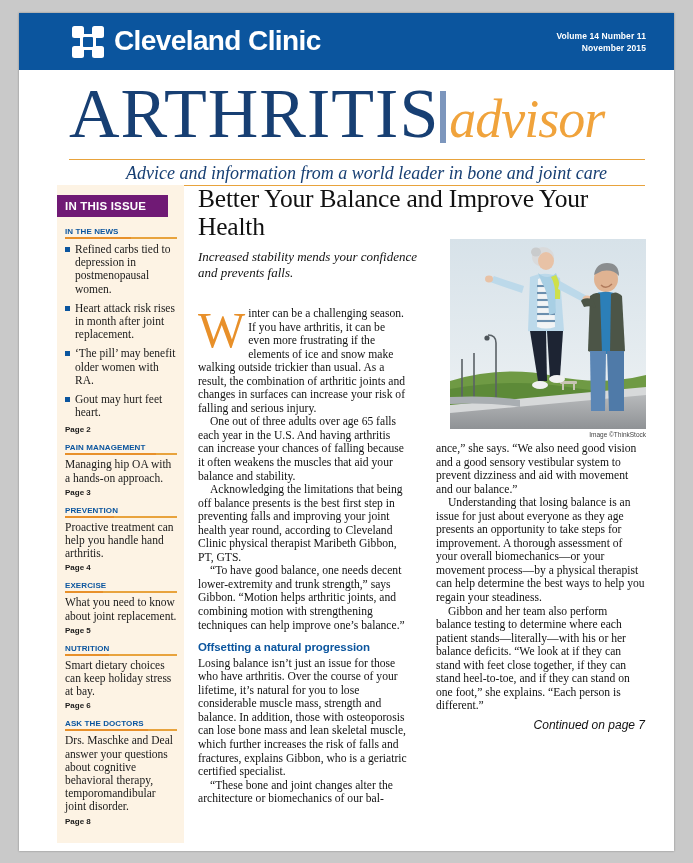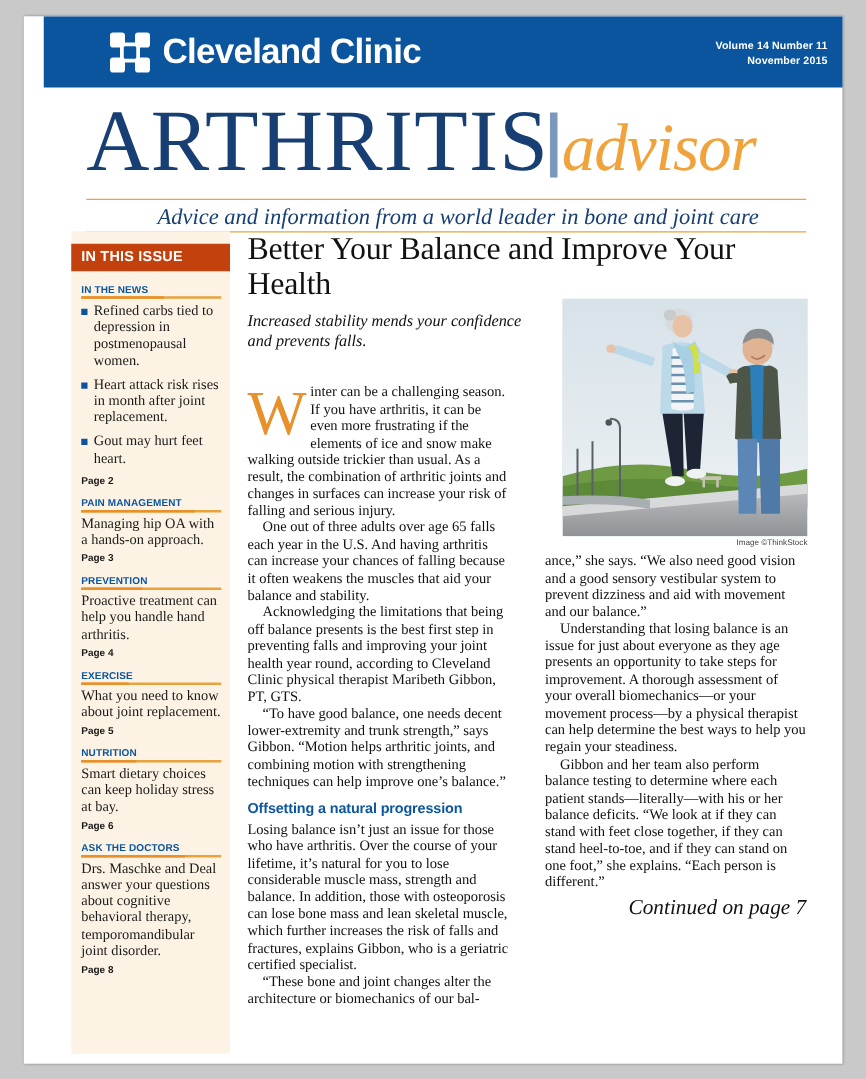--- a/index.html
+++ b/index.html
@@ -20,21 +20,21 @@
     width: 655px;
     height: 838px;
     background: #ffffff;
     box-shadow: 0 0 2px rgba(0,0,0,0.35);
     overflow: hidden;
   }
 
   
   .topbar {
     position: absolute;
-    left: 16px; top: 0;
+    left: 0; top: 0;
     width: 655px;
     height: 57px;
     background: #0b559e;
   }
   .logo-mark {
     position: absolute;
     left: 53px; top: 13px;
     width: 32px; height: 32px;
   }
   .logo-mark .sq {
@@ -135,23 +135,23 @@
   .sidebar {
     position: absolute;
     left: 38px; top: 172px;
     width: 127px;
     height: 658px;
     background: #fdf3e4;
   }
   .sb-header {
     position: absolute;
     left: 0; top: 10px;
-    width: 127px;
+    width: 111px;
     height: 22px;
-    background: #c2410c;
+    background: #701a75;
     color: #ffffff;
     font-family: "Liberation Sans", sans-serif;
     font-weight: bold;
     font-size: 11.5px;
     letter-spacing: 0.2px;
     line-height: 22px;
     padding-left: 8px;
     box-sizing: border-box;
   }
   .sb-body {
@@ -294,23 +294,23 @@
   .dropcap {
     float: left;
     font-family: "Liberation Serif", serif;
     font-size: 50px;
     line-height: 38px;
     color: #e8902a;
     padding: 3px 3px 0 0;
     margin-top: 1px;
   }
   .contd {
-    font-family: Liberation Serif, serif;
+    font-family: Liberation Sans, sans-serif;
     font-style: italic;
-    font-size: 17px;
+    font-size: 12px;
     color: #111111;
     text-align: right;
     margin-top: 6px;
   }
 </style>
 </head>
 <body>
 
 <div class="page">
 
@@ -345,20 +345,24 @@
           <span class="catlabel">IN THE NEWS</span>
           <span class="hl" style="width:66px"></span>
         </div>
         <div class="sb-item">
           <span class="bullet"></span>
           <span>Refined carbs tied to depression in postmenopausal women.</span>
         </div>
         <div class="sb-item">
           <span class="bullet"></span>
           <span>Heart attack risk rises in month after joint replacement.</span>
+        </div>
+        <div class="sb-item">
+          <span class="bullet"></span>
+          <span>‘The pill’ may benefit older women with RA.</span>
         </div>
         <div class="sb-item">
           <span class="bullet"></span>
           <span>Gout may hurt feet heart.</span>
         </div>
         <div class="sb-page">Page 2</div>
       </div>
 
       <div class="sb-section">
         <div class="sb-cat">

